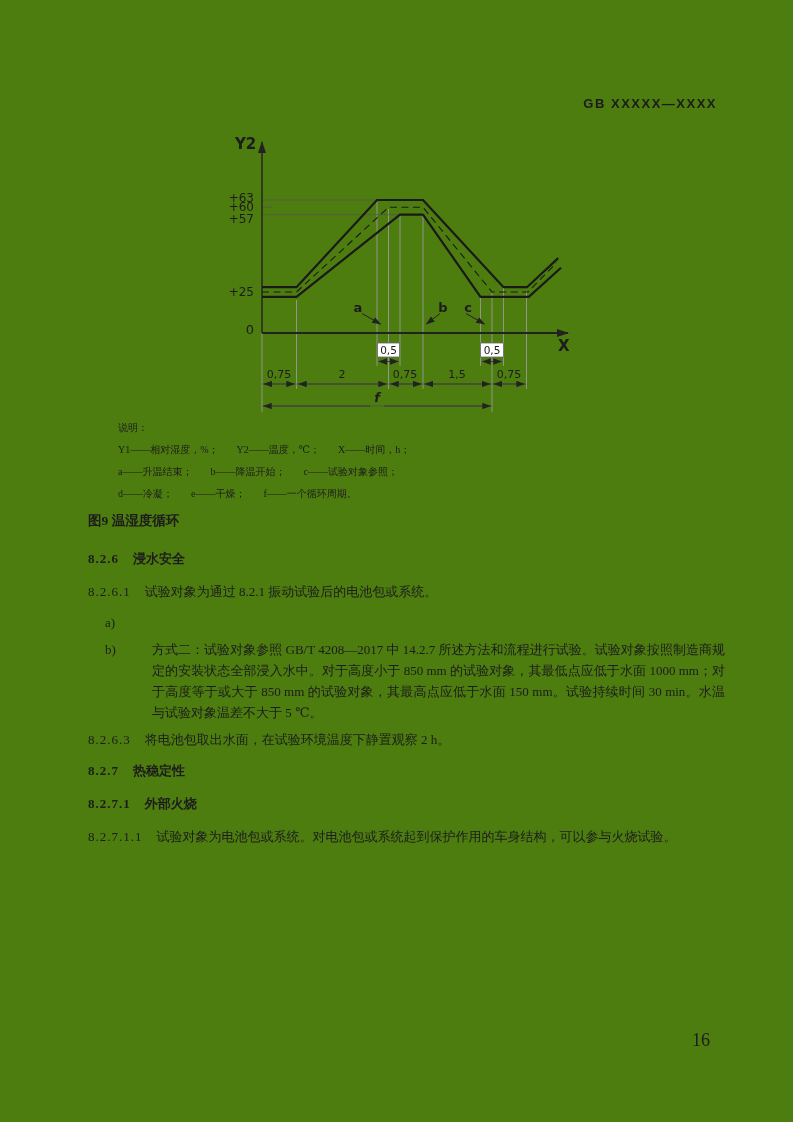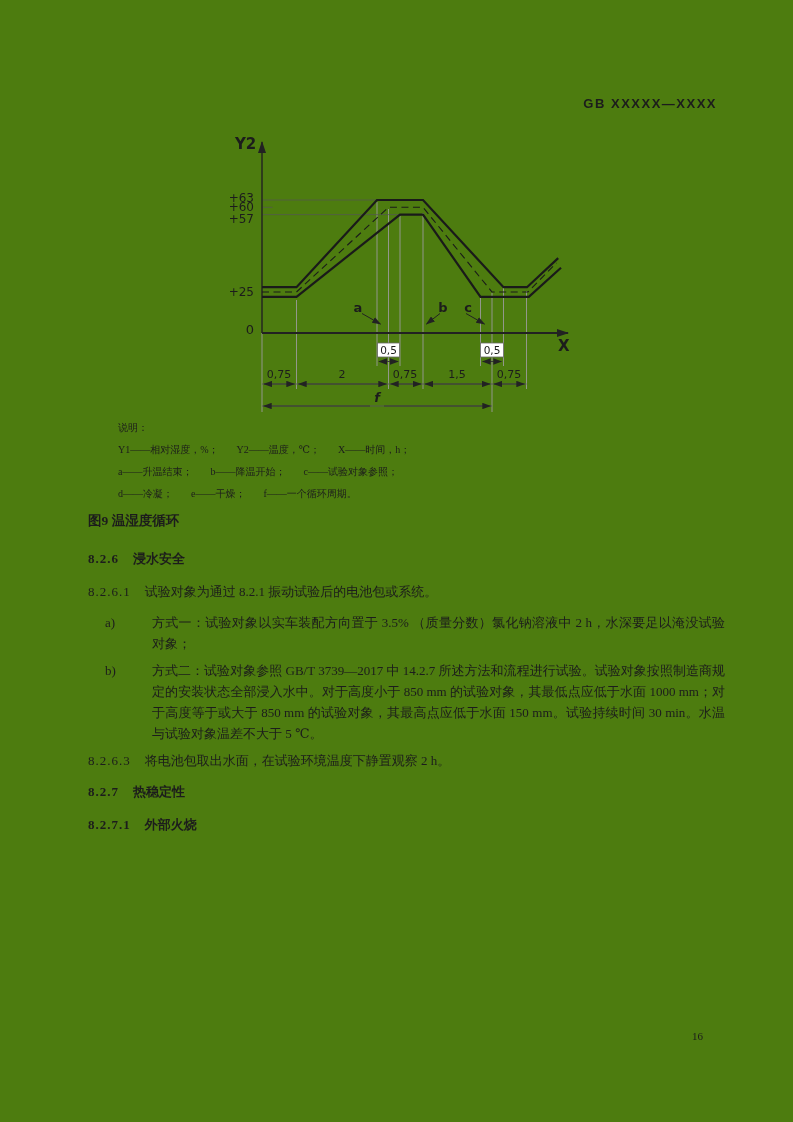--- a/index.html
+++ b/index.html
@@ -15,21 +15,21 @@
   .caption{position:absolute;top:512px;left:88px;width:570px;
            font-weight:bold;font-size:13.5px;}
   .bodytext{position:absolute;top:546px;left:88px;width:637px;
             font-size:13px;line-height:21px;text-align:justify;}
   .num{margin-right:14px;letter-spacing:1px;white-space:nowrap;}
   .heading{font-weight:bold;margin:2px 0 12px 0;}
   .para{margin:0 0 10px 0;font-family:Liberation Serif, serif;}
   .li{display:flex;margin:0 0 6px 0;}
   .li .marker{flex:0 0 47px;margin-left:17px;}
   .li .litext{flex:1;text-align:justify;}
-  .pageno{position:absolute;top:1030px;left:692px;font-size:11px;}
+  .pageno{position:absolute;top:1030px;left:692px;font-size:18px;}
 </style>
 </head>
 <body>
 
 <div class="page">
 
   <div class="header">GB XXXXX—XXXX</div>
 
   <svg class="figure-svg" width="793" height="430" viewBox="0 0 793 430">
     <defs>
@@ -154,34 +154,34 @@
 
   <div class="bodytext">
 
     <p class="heading"><span class="num">8.2.6</span><span>浸水安全</span></p>
 
     <p class="para"><span class="num">8.2.6.1</span><span>试验对象为通过 8.2.1 振动试验后的电池包或系统。</span></p>
 
 
     <div class="li">
       <span class="marker">a)</span>
-      <span class="litext">方式一：试验对象以实车装配方向置于 3.5% （质量分数）氯化钠溶液中 2 h，水深要足以淹没试验对象；</span>
     </div>
 
     <div class="li">
       <span class="marker">b)</span>
-      <span class="litext">方式二：试验对象参照 GB/T 3739—2017 中 14.2.7 所述方法和流程进行试验。试验对象按照制造商规定的安装状态全部浸入水中。对于高度小于 850 mm 的试验对象，其最低点应低于水面 1000 mm；对于高度等于或大于 850 mm 的试验对象，其最高点应低于水面 150 mm。试验持续时间 30 min。水温与试验对象温差不大于 5 ℃。</span>
+      <span class="litext">方式二：试验对象参照 GB/T 4208—2017 中 14.2.7 所述方法和流程进行试验。试验对象按照制造商规定的安装状态全部浸入水中。对于高度小于 850 mm 的试验对象，其最低点应低于水面 1000 mm；对于高度等于或大于 850 mm 的试验对象，其最高点应低于水面 150 mm。试验持续时间 30 min。水温与试验对象温差不大于 5 ℃。</span>
     </div>
 
     <p class="para"><span class="num">8.2.6.3</span><span>将电池包取出水面，在试验环境温度下静置观察 2 h。</span></p>
 
     <p class="heading"><span class="num">8.2.7</span><span>热稳定性</span></p>
 
     <p class="heading"><span class="num">8.2.7.1</span><span>外部火烧</span></p>
 
+    <p class="para"><span class="num">8.2.7.1.1</span><span>试验对象为电池包或系统。对电池包或系统起到保护作用的车身结构，可以参与火烧试验。</span></p>
 
 
 
   </div>
 
   <div class="pageno">16</div>
 
 </div>
 
 </body></html>

